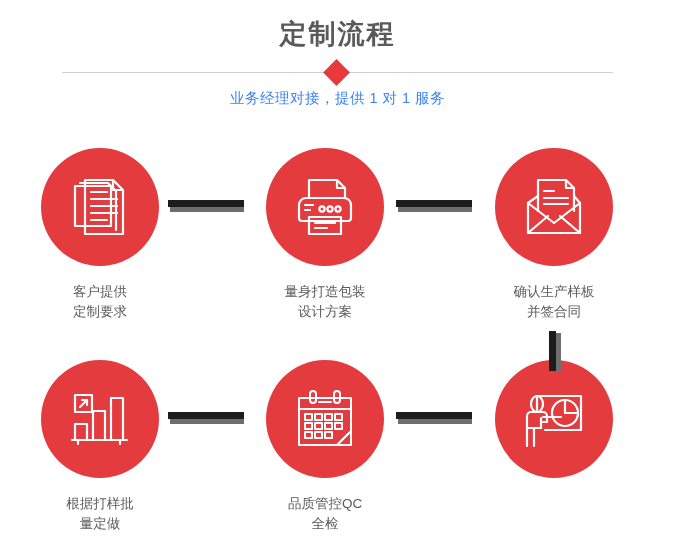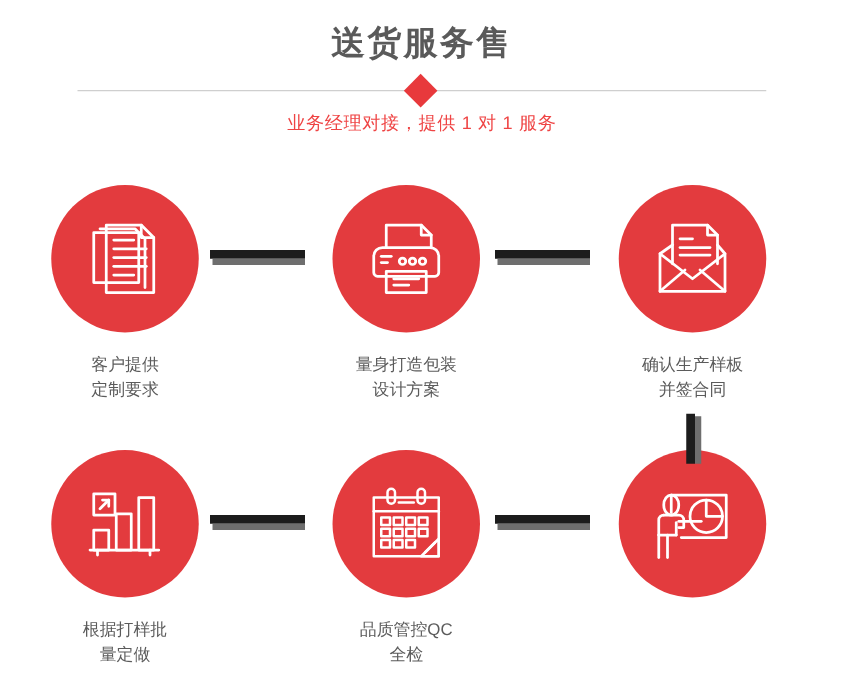--- a/index.html
+++ b/index.html
@@ -58,21 +58,21 @@
     background: #e8393c;
     transform: rotate(45deg);
   }
   .subtitle {
     position: absolute;
     left: 0;
     top: 89px;
     width: 675px;
     text-align: center;
     font-size: 14.5px;
-    color: #ef4444;
+    color: #3b82f6;
     letter-spacing: 0.5px;
   }
 
   
   .steps {
     position: absolute;
     left: 0;
     top: 148px;
     width: 675px;
     height: 402px;
@@ -158,21 +158,21 @@
     top: 2px;
     width: 5px;
     height: 38px;
     background: #6e6e6e;
   }
 </style>
 </head>
 <body>
 
 <div class="header">
-  <div class="page-title">送货服务售</div>
+  <div class="page-title">定制流程</div>
 
   <div class="divider-wrap">
     <div class="divider-line"></div>
     <div class="divider-diamond"></div>
   </div>
 
   <div class="subtitle">业务经理对接，提供 1 对 1 服务</div>
 </div>
 
 <div class="steps">

